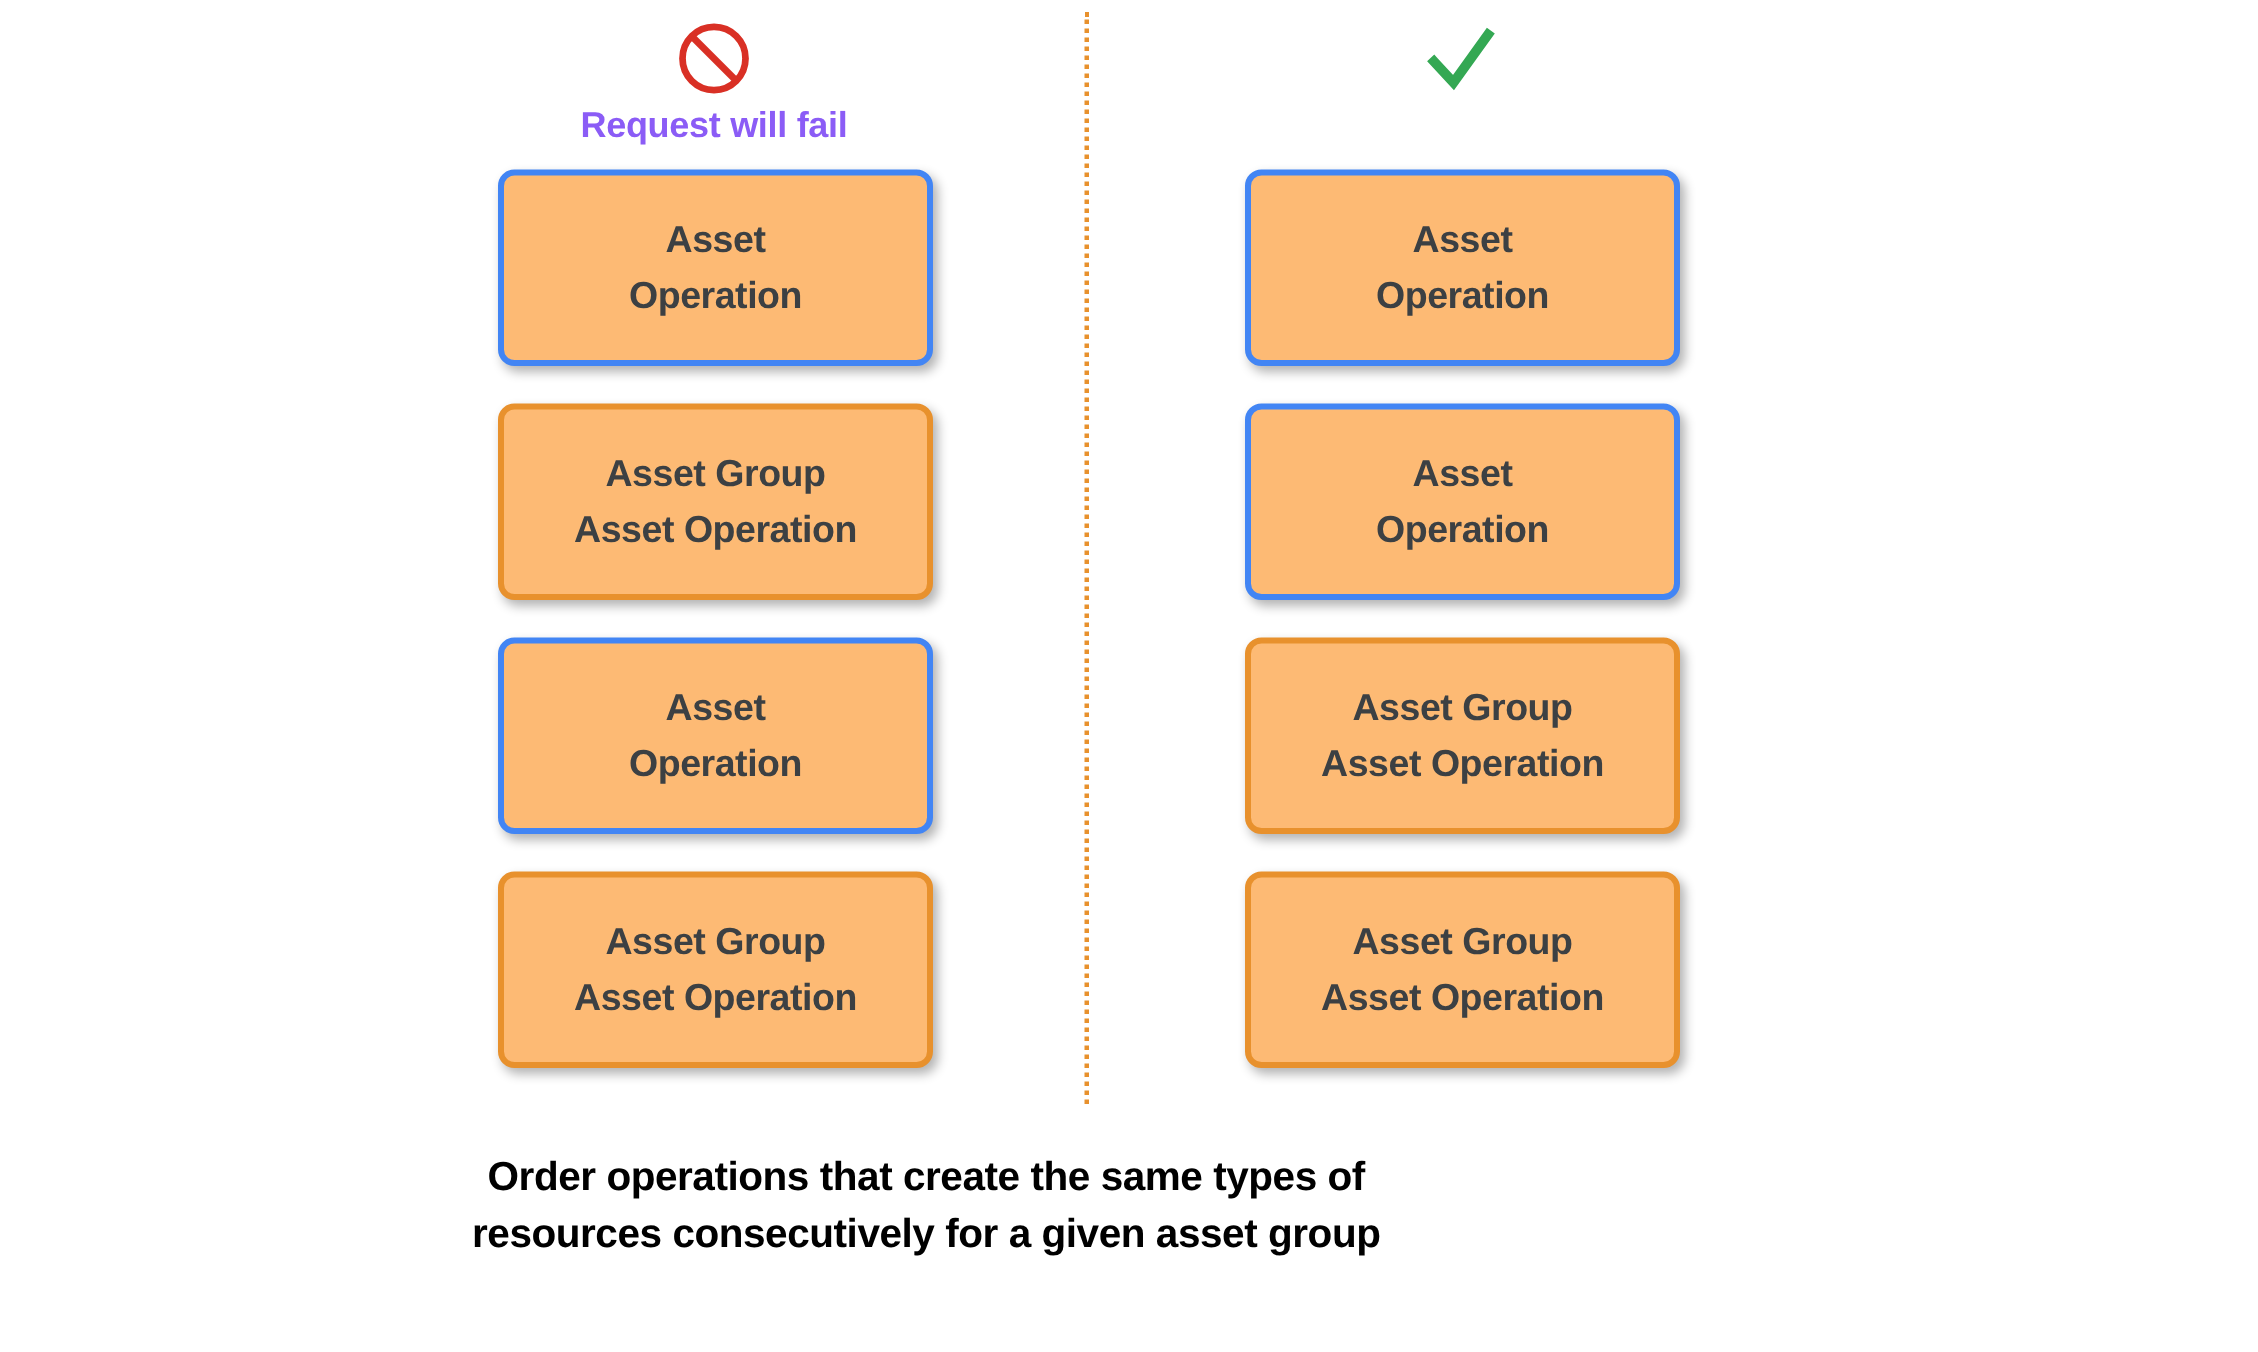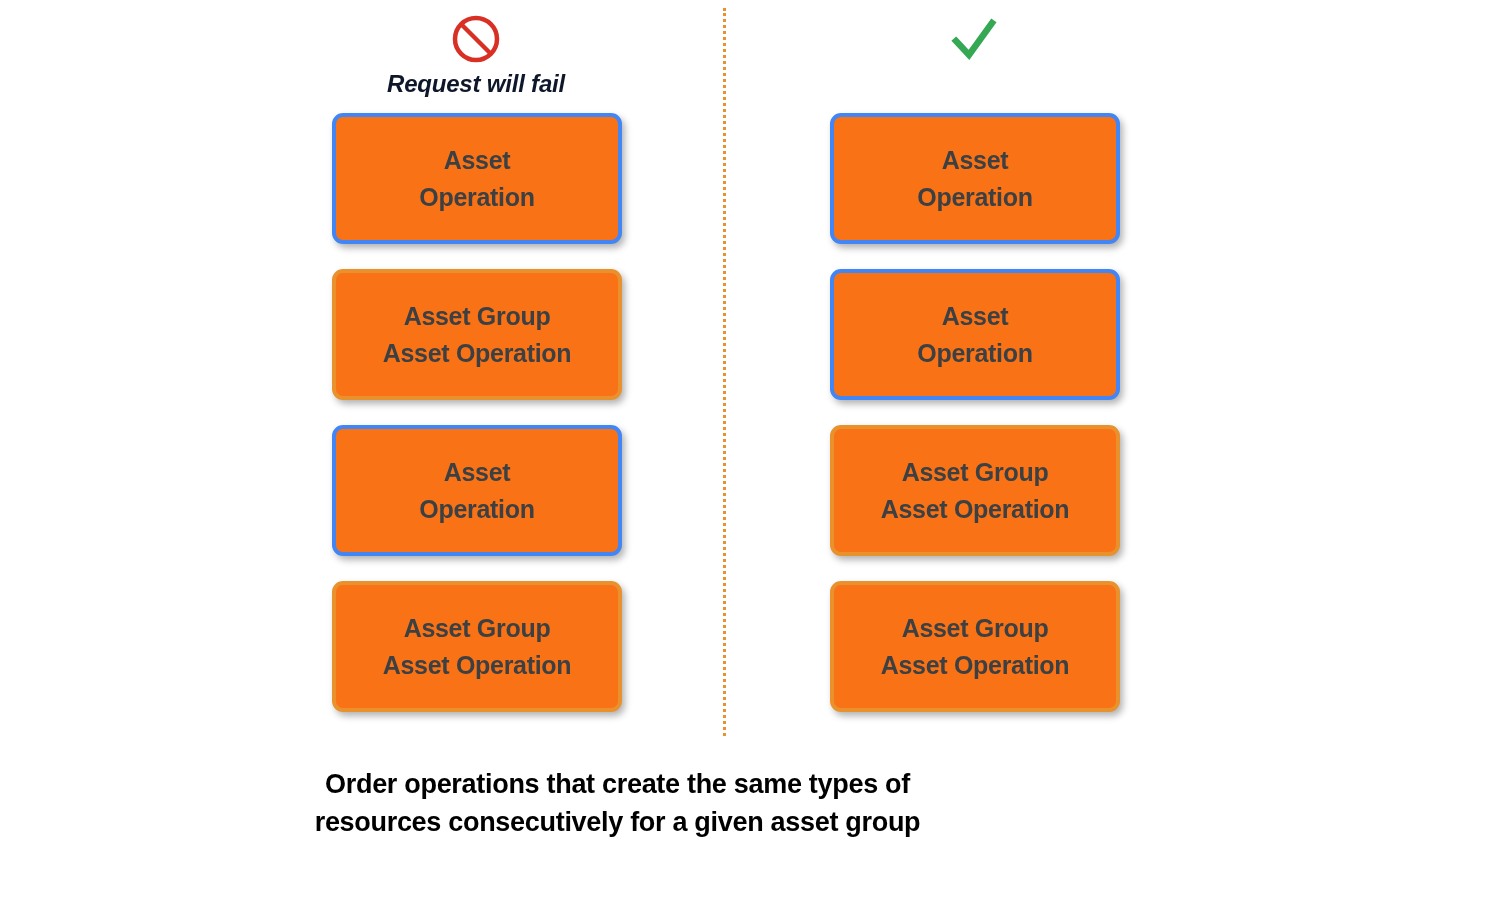--- a/index.html
+++ b/index.html
@@ -51,39 +51,38 @@
     text-align: center;
   }
   .status-icon {
     display: block;
     margin: 0 auto 6px auto;
     height: 50px;
   }
   .col-title {
     font-size: 24px;
     font-weight: bold;
-    color: #0f172a;
+    color: #8b5cf6;
     letter-spacing: -0.2px;
     line-height: 28px;
     white-space: nowrap;
-    font-style: italic;
   }
 
   
   .box-stack {
     position: absolute;
     top: 113px;
     left: 36px;
     width: 290px;
   }
   .node-box {
     box-sizing: border-box;
     width: 290px;
     height: 131px;
-    background: #f97316;
+    background: #fdba74;
     border-radius: 11px;
     border: 4px solid #4285F4;
     box-shadow: 3px 4px 7px rgba(0,0,0,0.30);
     display: flex;
     align-items: center;
     justify-content: center;
     margin-bottom: 25px;
   }
   .node-box.orange { border-color: #E8912D; }
 

